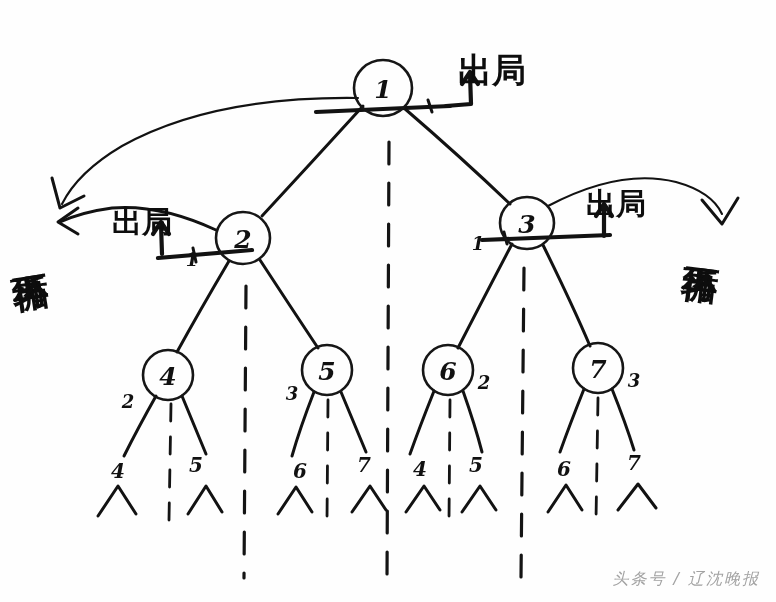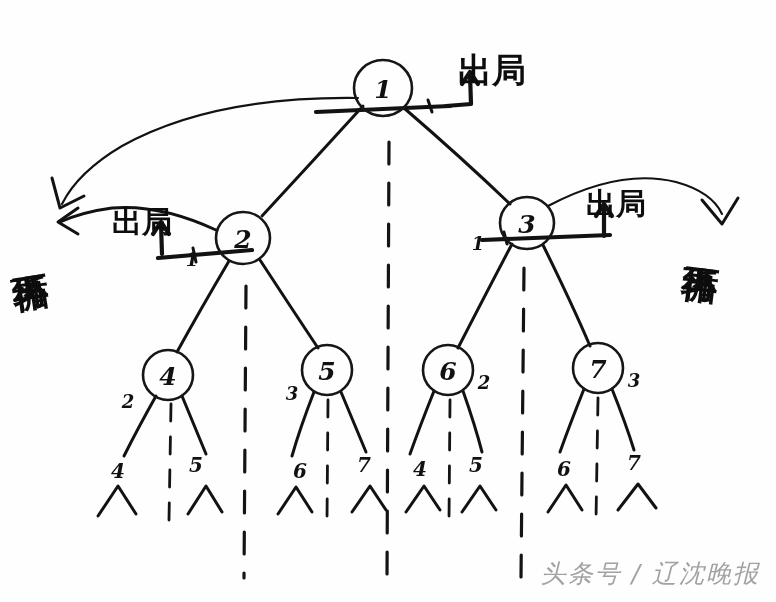--- a/index.html
+++ b/index.html
@@ -45,21 +45,21 @@
   .cjk-label {
     font-family: "DejaVu Sans", sans-serif;
     font-weight: 700;
     fill: #0d0d0d;
   }
   .watermark-text {
     position: absolute;
     right: 16px;
     bottom: 12px;
     font-family: "DejaVu Sans", sans-serif;
-    font-size: 25px;
+    font-size: 16px;
     color: #8e8e8e;
     letter-spacing: 2px;
     white-space: nowrap;
     font-style: italic;
     opacity: .82;
   }
   .stroke { stroke: #121212; fill: none; stroke-linecap: round; stroke-linejoin: round; }
   .thin { stroke-width: 2.1; }
   .med  { stroke-width: 3.0; }
   .thick{ stroke-width: 4.2; }

